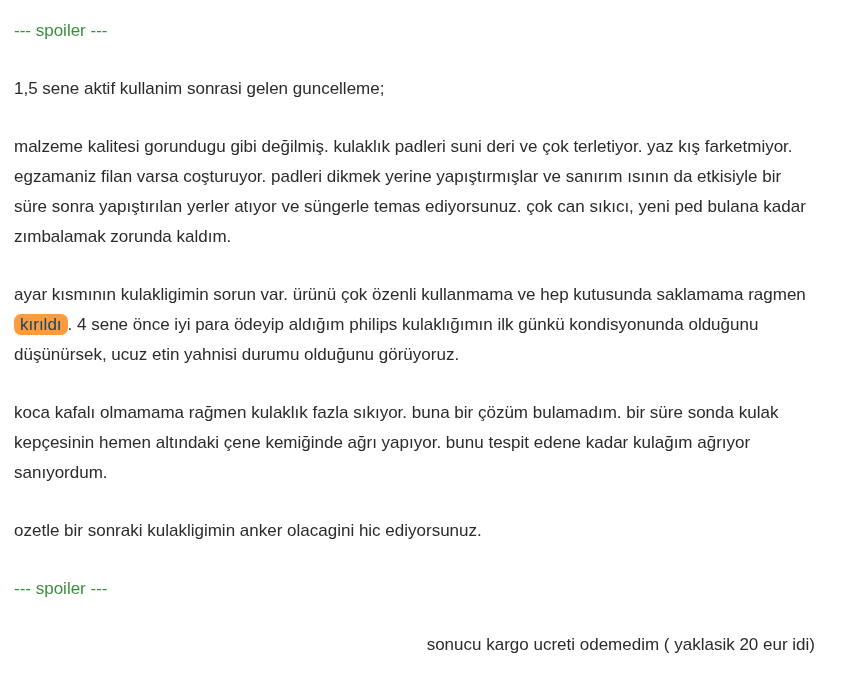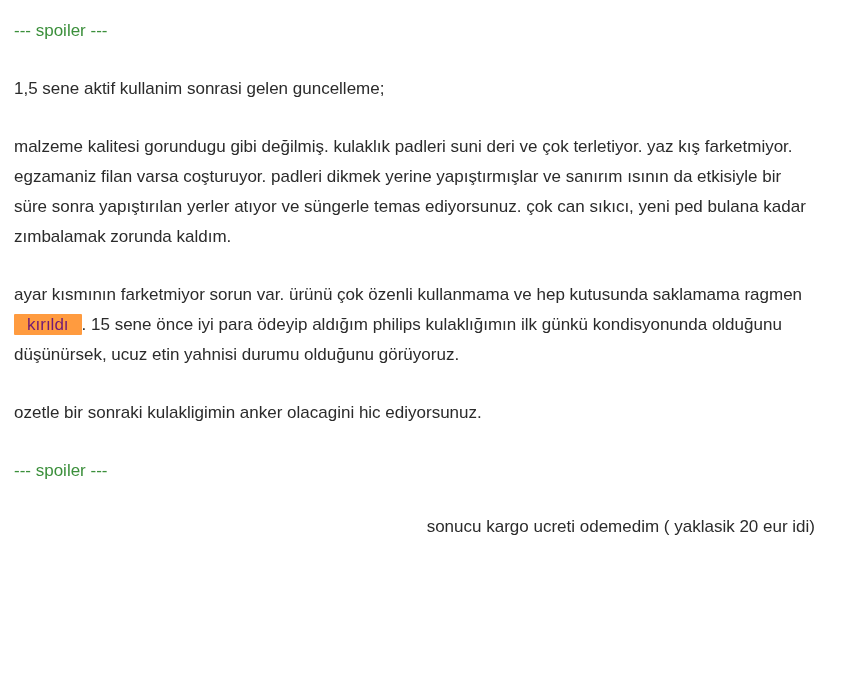--- a/index.html
+++ b/index.html
@@ -39,23 +39,23 @@
   }
   p.para {
     font-size: 17px;
     line-height: 30px;
     margin: 15px 0 28px 0;
     color: #2b2b2b;
     text-align: left;
   }
   .highlight {
     background: #ff9b3f;
-    color: #701a75;
-    padding: 1px 13px;
-    border-radius: 1px;
+    color: #0c4a6e;
+    padding: 1px 6px;
+    border-radius: 7px;
   }
   .clipped {
     position: relative;
     max-height: 36px;
     overflow: hidden;
   }
   .scrollbar {
     position: absolute;
     top: 0;
     right: 0;
@@ -69,23 +69,24 @@
 <div class="page">
   <div class="content">
 
     <div class="spoiler">--- spoiler ---</div>
 
     <p class="para">1,5 sene aktif kullanim sonrasi gelen guncelleme;</p>
 
     <p class="para">malzeme kalitesi gorundugu gibi değilmiş. kulaklık padleri suni deri ve çok terletiyor. yaz kış farketmiyor. egzamaniz filan varsa coşturuyor. padleri dikmek yerine yapıştırmışlar ve sanırım ısının da etkisiyle bir süre sonra yapıştırılan yerler atıyor ve süngerle temas ediyorsunuz. çok can sıkıcı, yeni ped bulana kadar zımbalamak zorunda kaldım.</p>
 
     <p class="para">
-      <span>ayar kısmının farketmiyor sorun var. ürünü çok özenli kullanmama ve hep kutusunda saklamama ragmen </span><span class="highlight">kırıldı</span><span>. 15 sene önce iyi para ödeyip aldığım philips kulaklığımın ilk günkü kondisyonunda olduğunu düşünürsek, ucuz etin yahnisi durumu olduğunu görüyoruz.</span>
+      <span>ayar kısmının kulakligimin sorun var. ürünü çok özenli kullanmama ve hep kutusunda saklamama ragmen </span><span class="highlight">kırıldı</span><span>. 4 sene önce iyi para ödeyip aldığım philips kulaklığımın ilk günkü kondisyonunda olduğunu düşünürsek, ucuz etin yahnisi durumu olduğunu görüyoruz.</span>
     </p>
 
+    <p class="para">koca kafalı olmamama rağmen kulaklık fazla sıkıyor. buna bir çözüm bulamadım. bir süre sonda kulak kepçesinin hemen altındaki çene kemiğinde ağrı yapıyor. bunu tespit edene kadar kulağım ağrıyor sanıyordum.</p>
 
     <p class="para">ozetle bir sonraki kulakligimin anker olacagini hic ediyorsunuz.</p>
 
     <div class="spoiler second">--- spoiler ---</div>
 
     <div class="clipped">
       <p class="para" style="margin:0;text-align:right;">sonucu kargo ucreti odemedim ( yaklasik 20 eur idi)</p>
     </div>
 
   </div>

